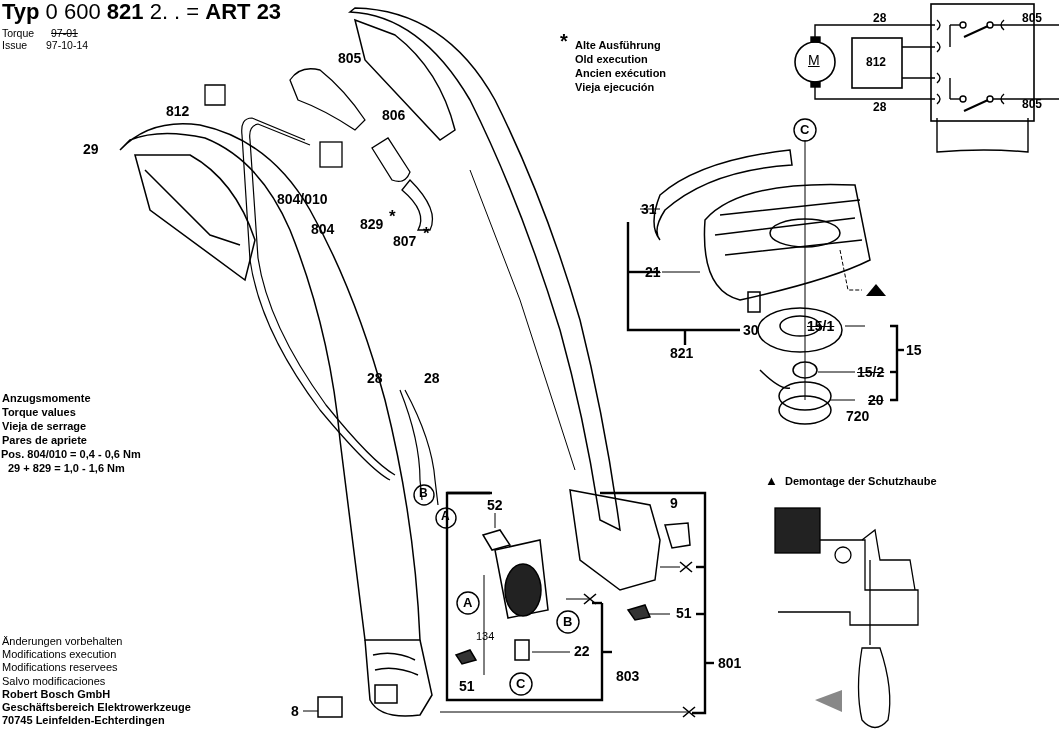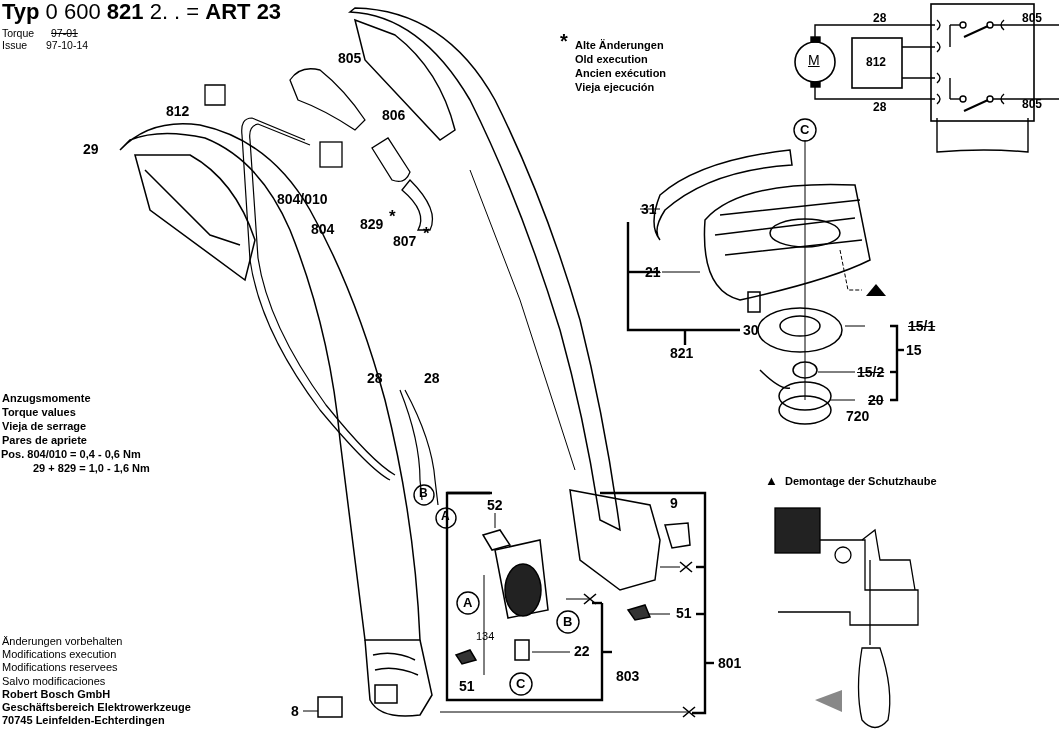--- a/index.html
+++ b/index.html
@@ -25,33 +25,33 @@
   <span>2. . =</span>
   <b>ART 23</b>
 </div>
 <div class="abs stand">
   <div><span>Torque</span> <span style="margin-left:14px" class="strike">97-01</span></div>
   <div><span>Issue</span> <span style="margin-left:16px">97-10-14</span></div>
 </div>
 
 <div class="abs" style="left:560px;top:30px;font-size:20px;font-weight:700">*</div>
 <div class="abs note" style="left:575px;top:38px">
-  <div>Alte Änderungen</div>
+  <div>Alte Ausführung</div>
   <div>Old execution</div>
   <div>Ancien exécution</div>
   <div>Vieja ejecución</div>
 </div>
 
 <div class="abs note" style="left:2px;top:391px;font-size:11px;line-height:14px">
   <div>Anzugsmomente</div>
   <div>Torque values</div>
   <div>Vieja de serrage</div>
   <div>Pares de apriete</div>
   <div style="margin-left:-1px">Pos. 804/010 = 0,4 - 0,6 Nm</div>
-  <div style="margin-left:31px">29 + 829 = 1,0 - 1,6 Nm</div>
+  <div style="margin-left:6px">29 + 829 = 1,0 - 1,6 Nm</div>
 </div>
 
 <div class="abs footer" style="left:2px;top:635px">
   <div>Änderungen vorbehalten</div>
   <div>Modifications execution</div>
   <div>Modifications reservees</div>
   <div>Salvo modificaciones</div>
   <div class="b">Robert Bosch GmbH</div>
   <div class="b">Geschäftsbereich Elektrowerkzeuge</div>
   <div class="b">70745 Leinfelden-Echterdingen</div>
@@ -231,21 +231,21 @@
 <div class="abs lbl" style="left:873px;top:11px;font-size:12px">28</div>
 <div class="abs lbl" style="left:873px;top:100px;font-size:12px">28</div>
 <div class="abs lbl" style="left:1022px;top:11px;font-size:12px">805</div>
 <div class="abs lbl" style="left:1022px;top:97px;font-size:12px">805</div>
 
 <div class="abs lbl" style="left:800px;top:122px;font-size:13px">C</div>
 <div class="abs lbl" style="left:641px;top:201px">31</div>
 <div class="abs lbl strike" style="left:645px;top:264px">21</div>
 <div class="abs lbl" style="left:743px;top:322px">30</div>
 <div class="abs lbl" style="left:670px;top:345px">821</div>
-<div class="abs lbl strike" style="left:908px;top:318px">15/1</div>
+<div class="abs lbl strike" style="left:807px;top:318px">15/1</div>
 <div class="abs lbl" style="left:906px;top:342px">15</div>
 <div class="abs lbl strike" style="left:857px;top:364px">15/2</div>
 <div class="abs lbl strike" style="left:868px;top:392px">20</div>
 <div class="abs lbl" style="left:846px;top:408px">720</div>
 
 <div class="abs lbl" style="left:487px;top:497px">52</div>
 <div class="abs lbl" style="left:670px;top:495px">9</div>
 <div class="abs lbl" style="left:463px;top:595px;font-size:13px">A</div>
 <div class="abs lbl" style="left:563px;top:614px;font-size:13px">B</div>
 <div class="abs lbl" style="left:516px;top:676px;font-size:13px">C</div>

